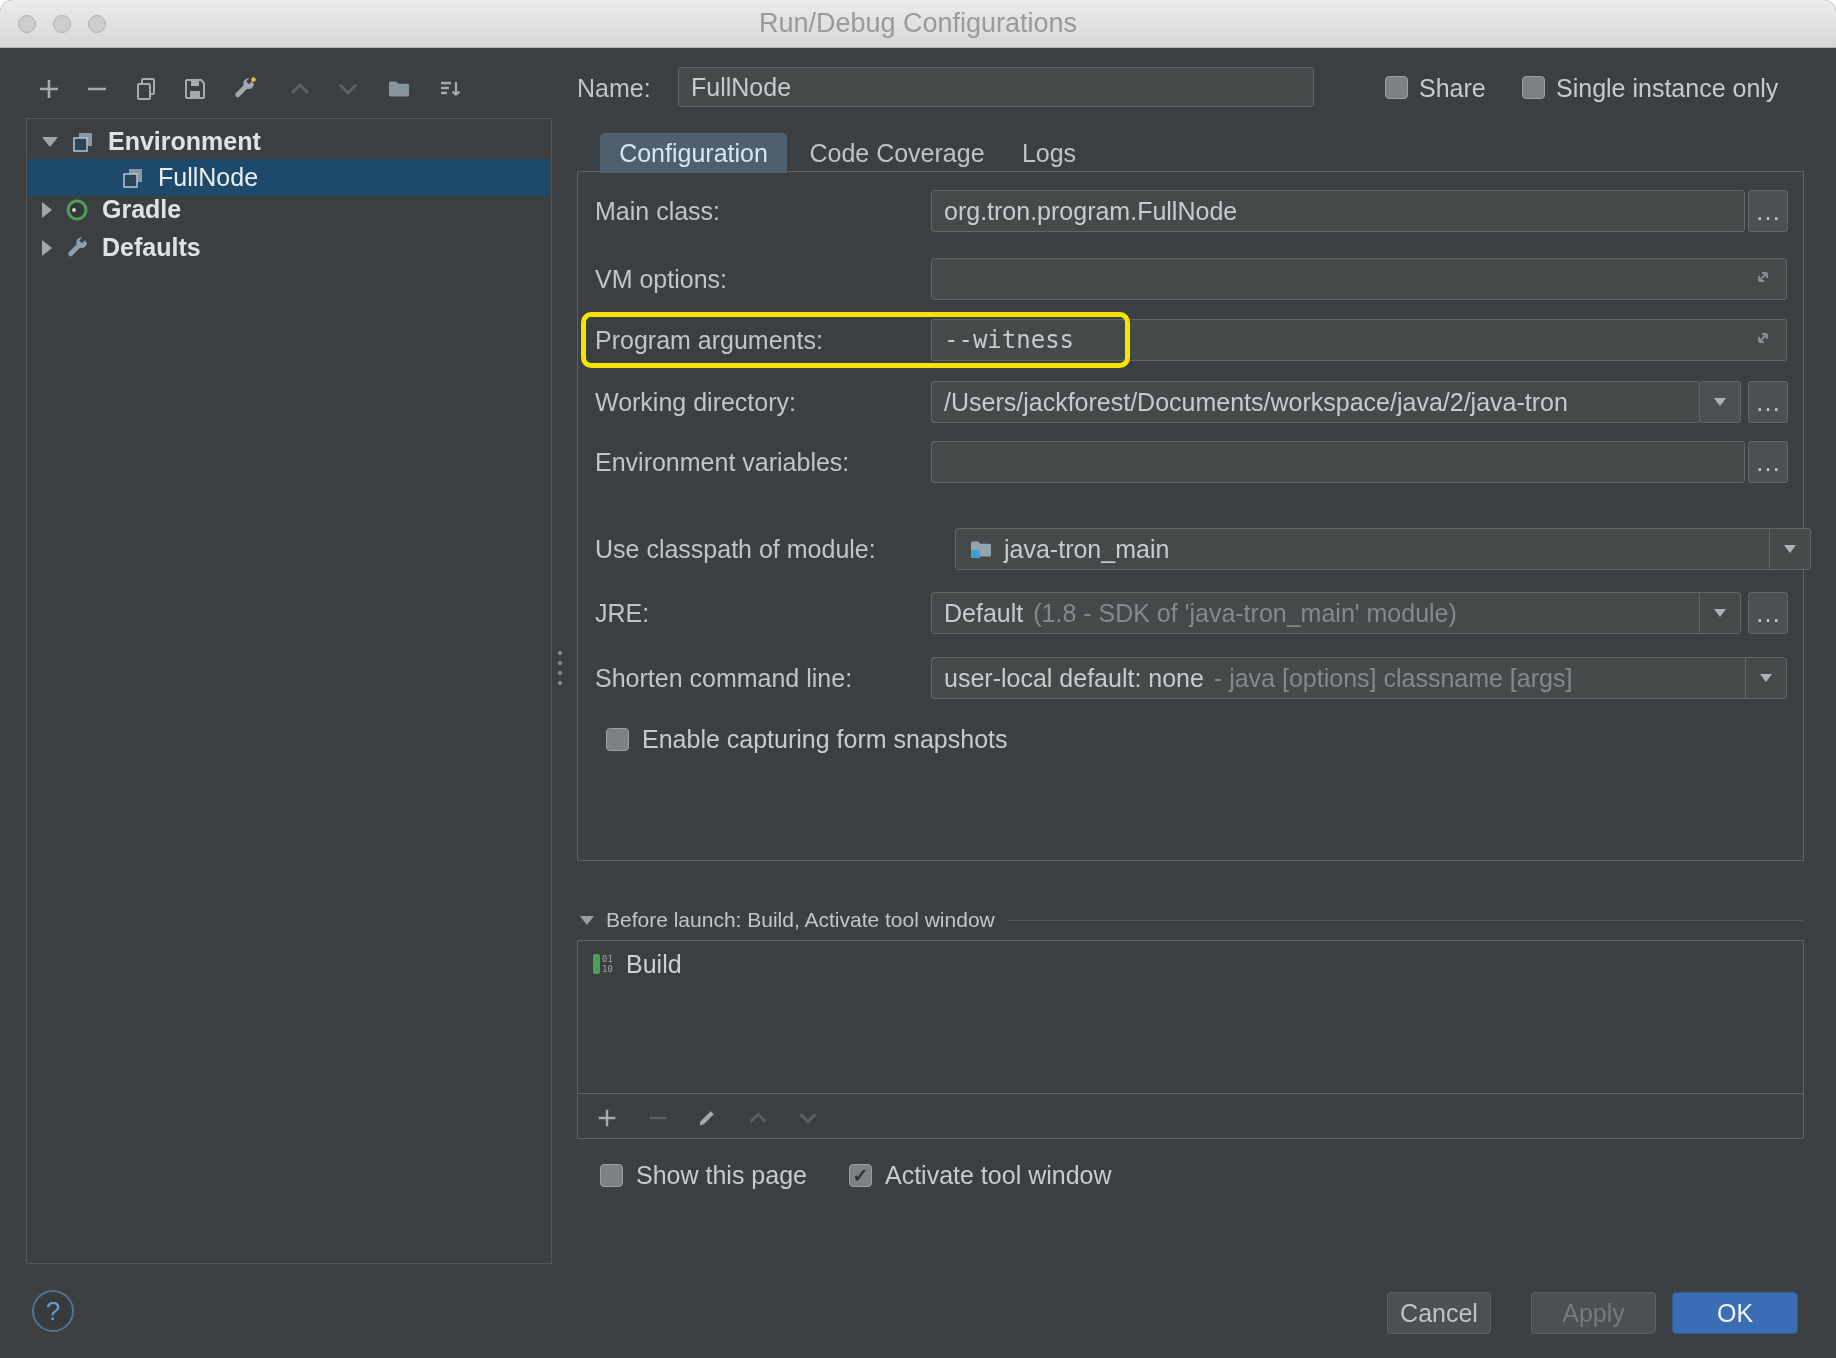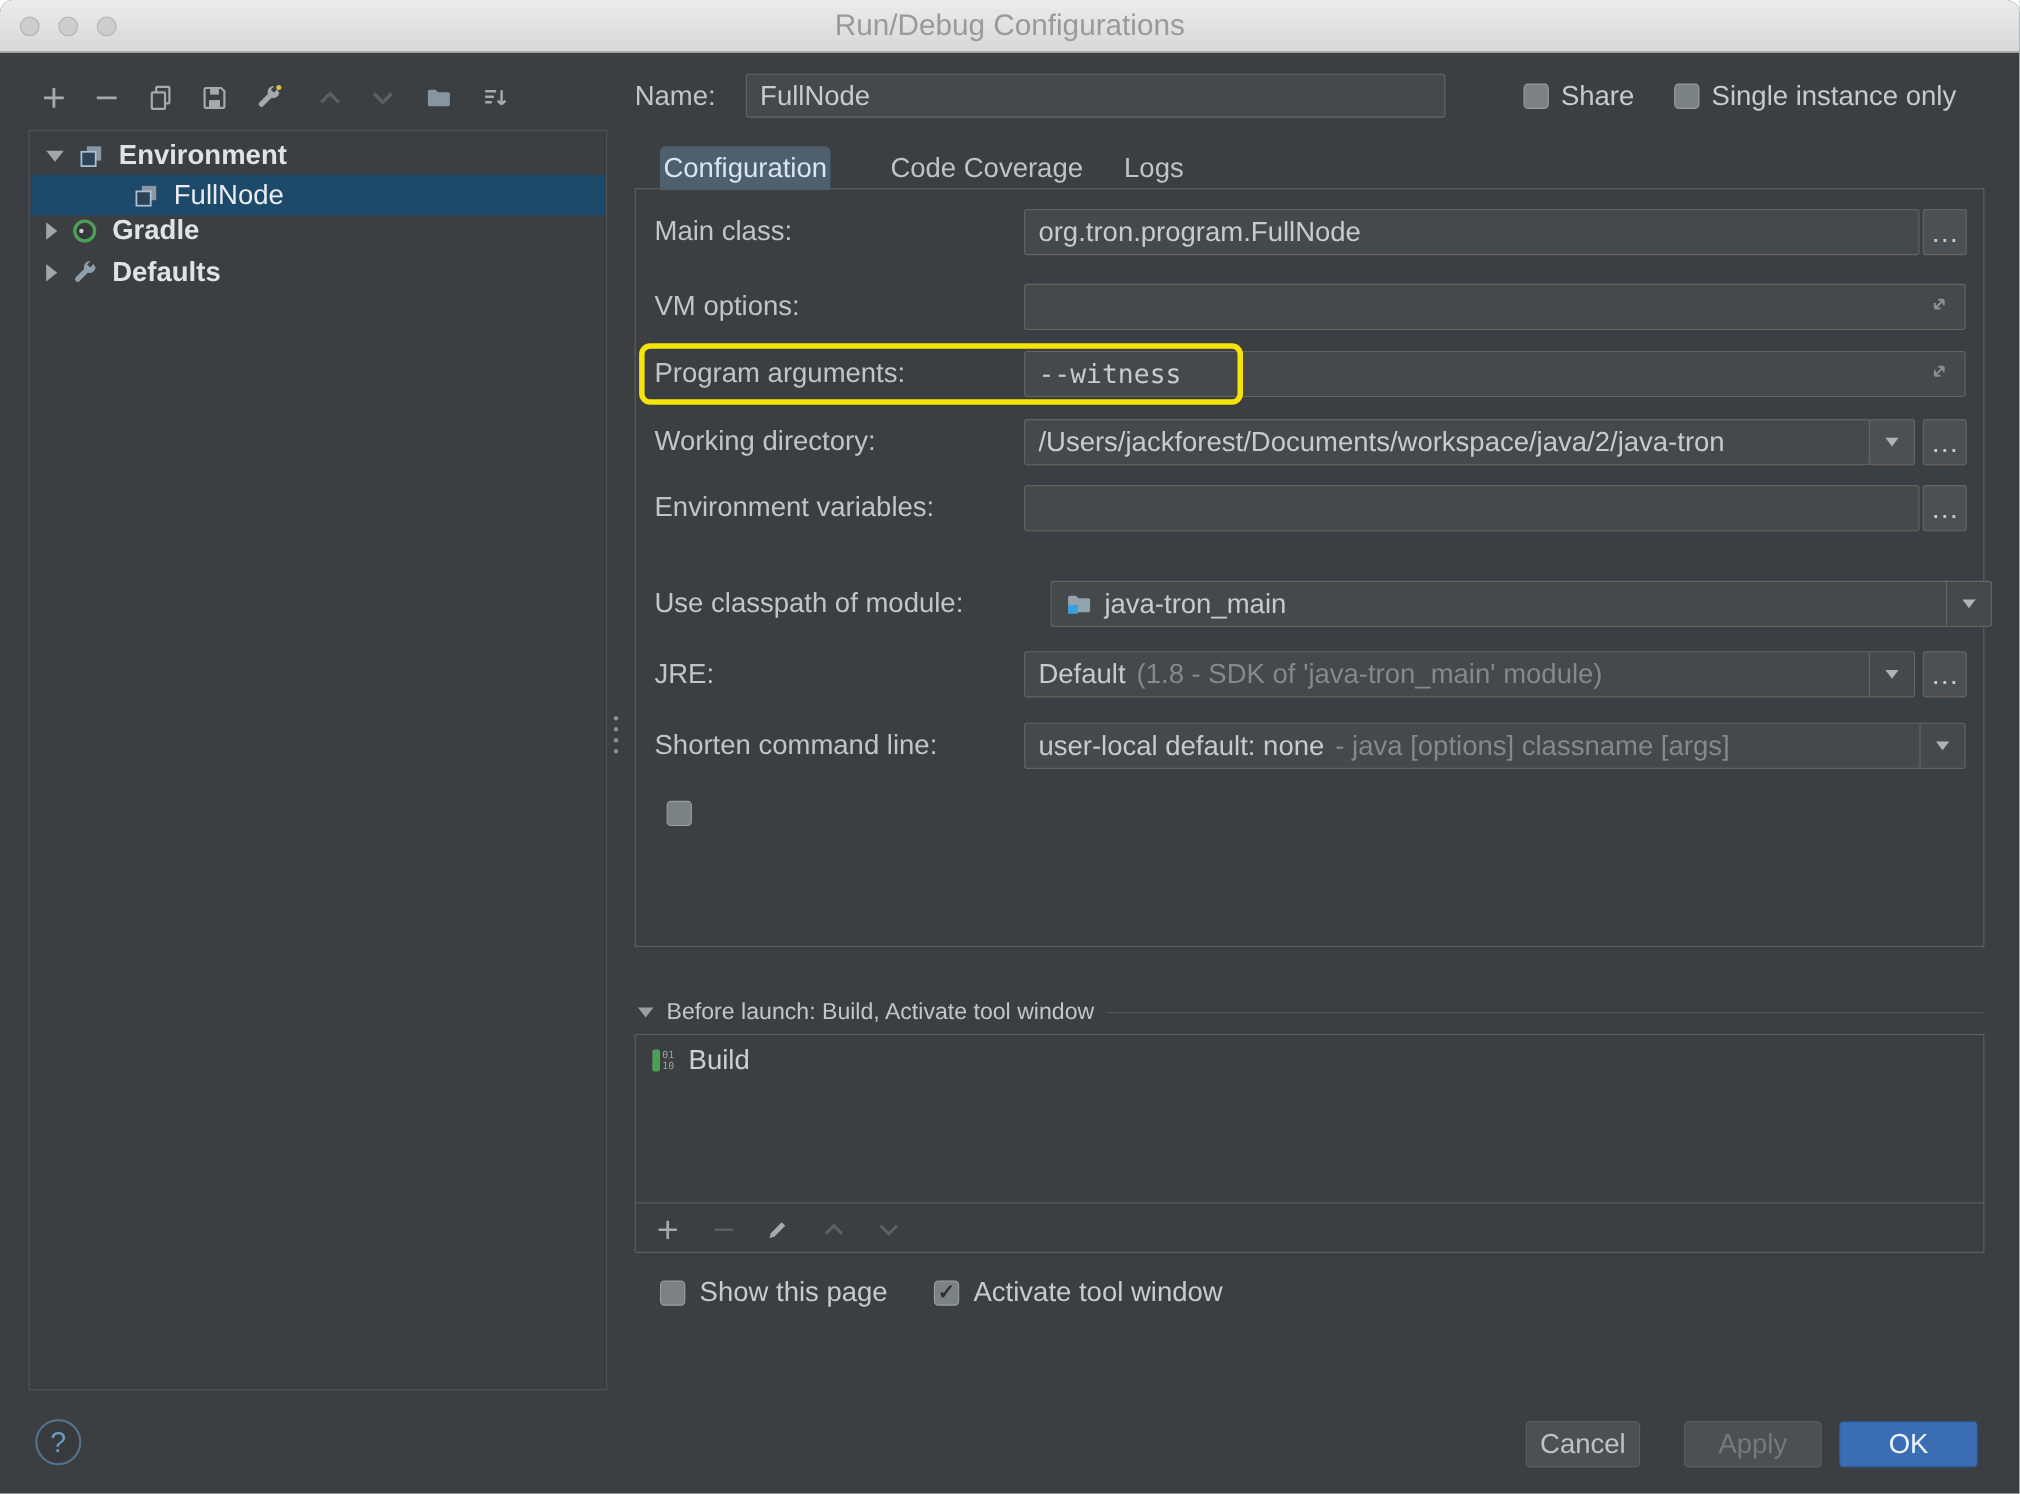--- a/index.html
+++ b/index.html
@@ -176,21 +176,21 @@
       <i></i>
     </div>
 
   <div class="lbl" style="left:577px;top:88px;">Name:</div>
   <input class="tf" style="left: 678px; top: 67px; width: 636px; height: 40px;" value="FullNode">
   <div class="cb" style="left:1385px;top:76px;"></div>
   <div class="lbl" style="left:1419px;top:88px;color:#c8cbcd;">Share</div>
   <div class="cb" style="left:1522px;top:76px;"></div>
   <div class="lbl" style="left:1556px;top:88px;color:#c8cbcd;">Single instance only</div>
 
-  <div class="tab selected" style="left:600px;width:155px;">Configuration</div>
+  <div class="tab selected" style="left:600px;width:187px;">Configuration</div>
   <div class="tab" style="left:793px;width:208px;">Code Coverage</div>
   <div class="tab" style="left:1007px;width:84px;">Logs</div>
 
   <div class="panel" style="left:577px;top:171px;width:1227px;height:690px;"></div>
 
   <div class="lbl" style="left:595px;top:211px;">Main class:</div>
   <input class="tf" style="left: 931px; top: 190px; width: 814px; height: 42px;" value="org.tron.program.FullNode">
   <div class="sq-btn" style="left:1748px;top:190px;width:40px;height:42px;">
       <span>…</span>
     </div>
@@ -259,20 +259,21 @@
     <div class="val">
       <span>user-local default: none</span>
       <span class="hint">- java [options] classname [args]</span>
     </div>
     <div class="arrow-zone">
         <span class="caret"></span>
       </div>
   </div>
 
   <div class="cb" style="left:606px;top:728px;"></div>
+  <div class="lbl" style="left:642px;top:739px;color:#c8cbcd;">Enable capturing form snapshots</div>
 
   <div class="hl"></div>
 
   <div class="bl-header">
     <span class="bl-tri"></span>
     <span>Before launch: Build, Activate tool window</span>
     <span class="line"></span>
   </div>
   <div class="panel" style="left:577px;top:940px;width:1227px;height:199px;"></div>
   <div class="build-row">

